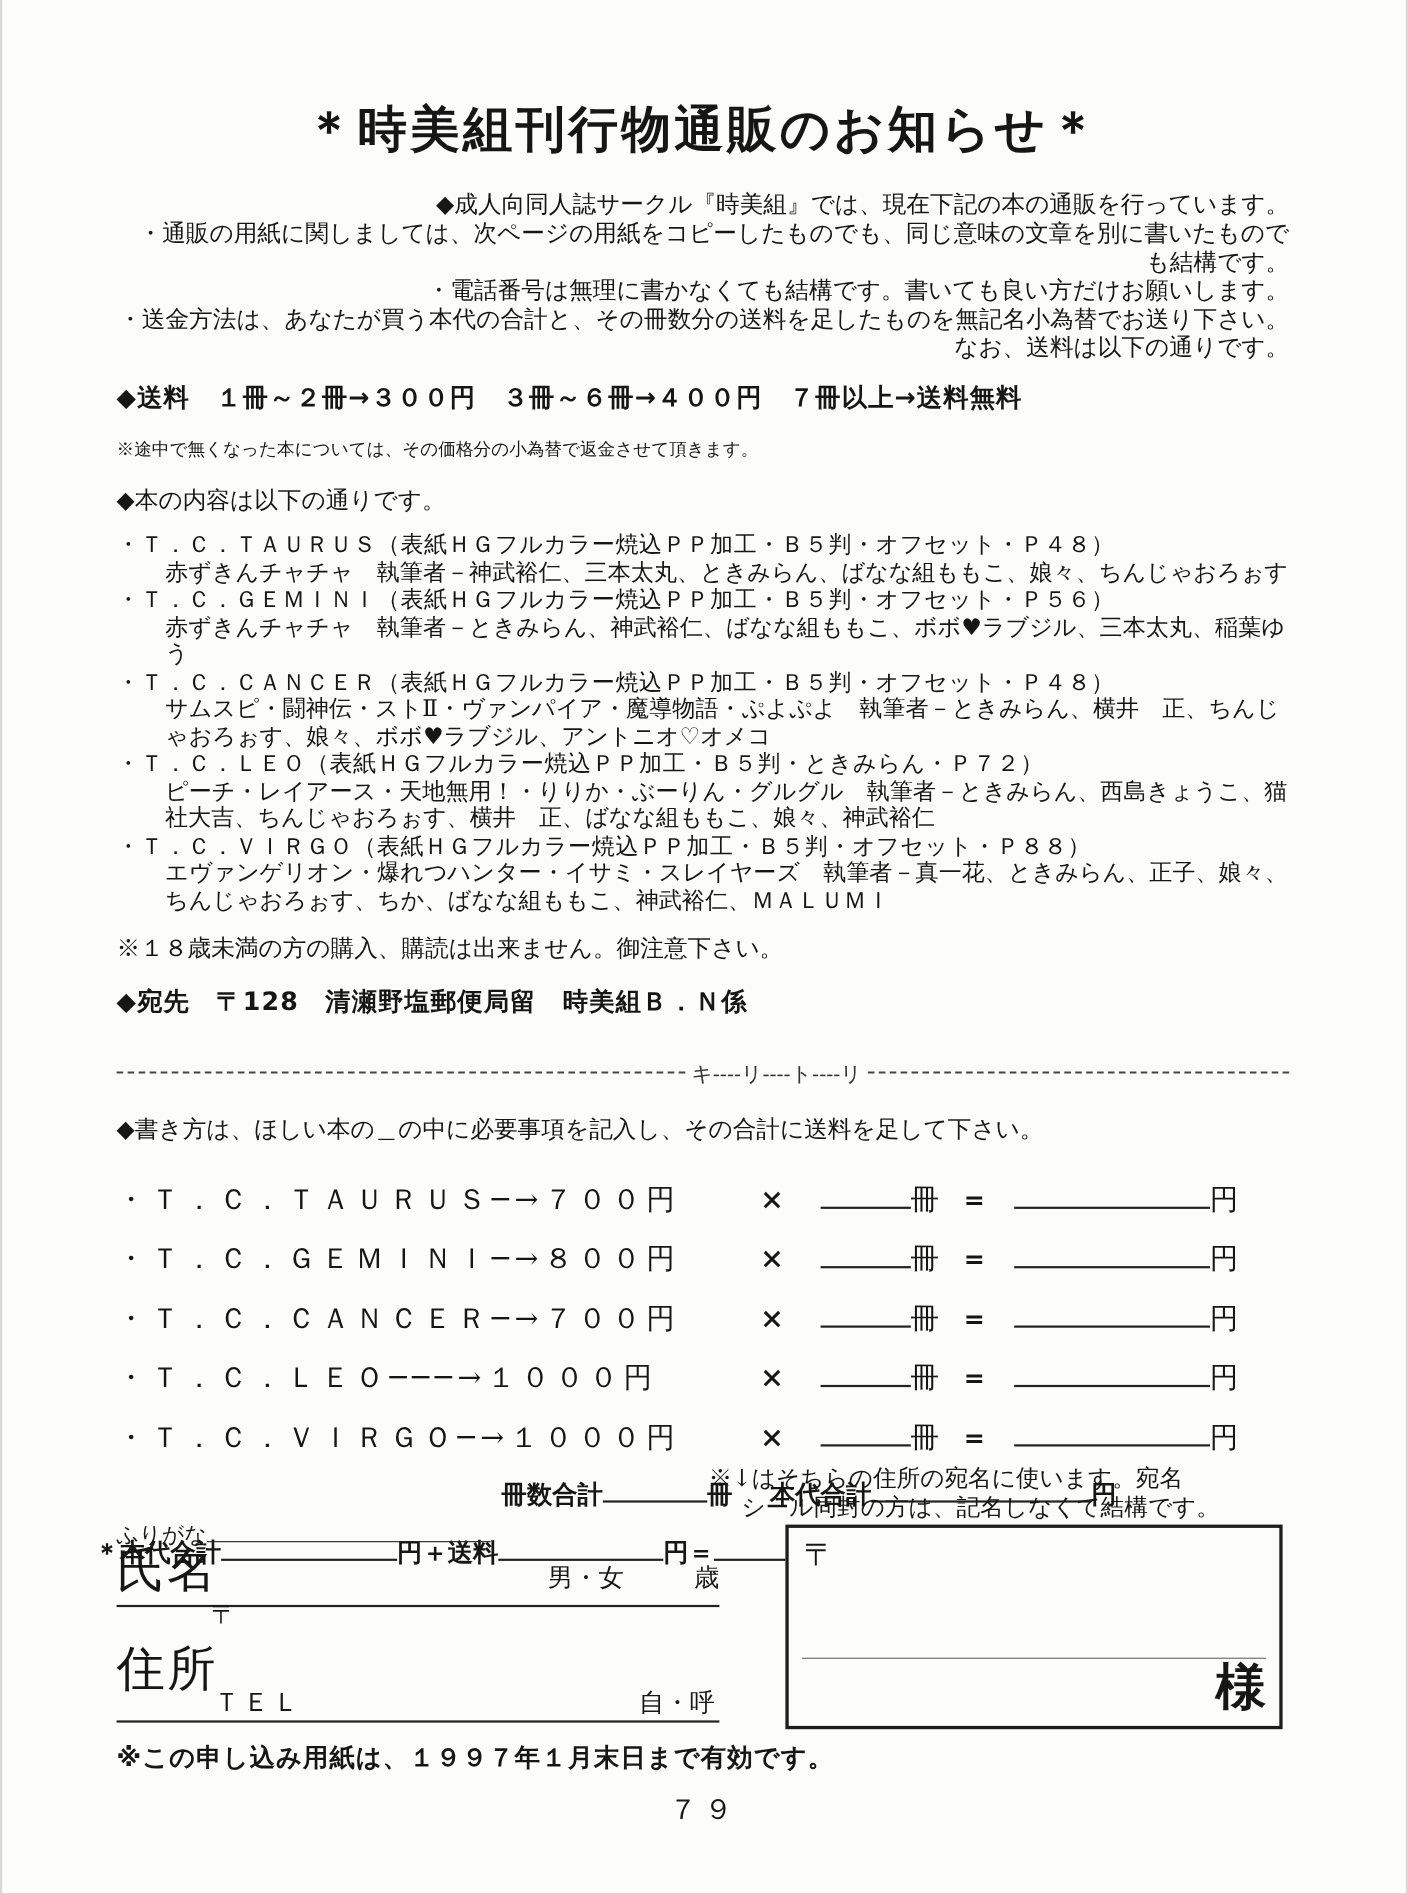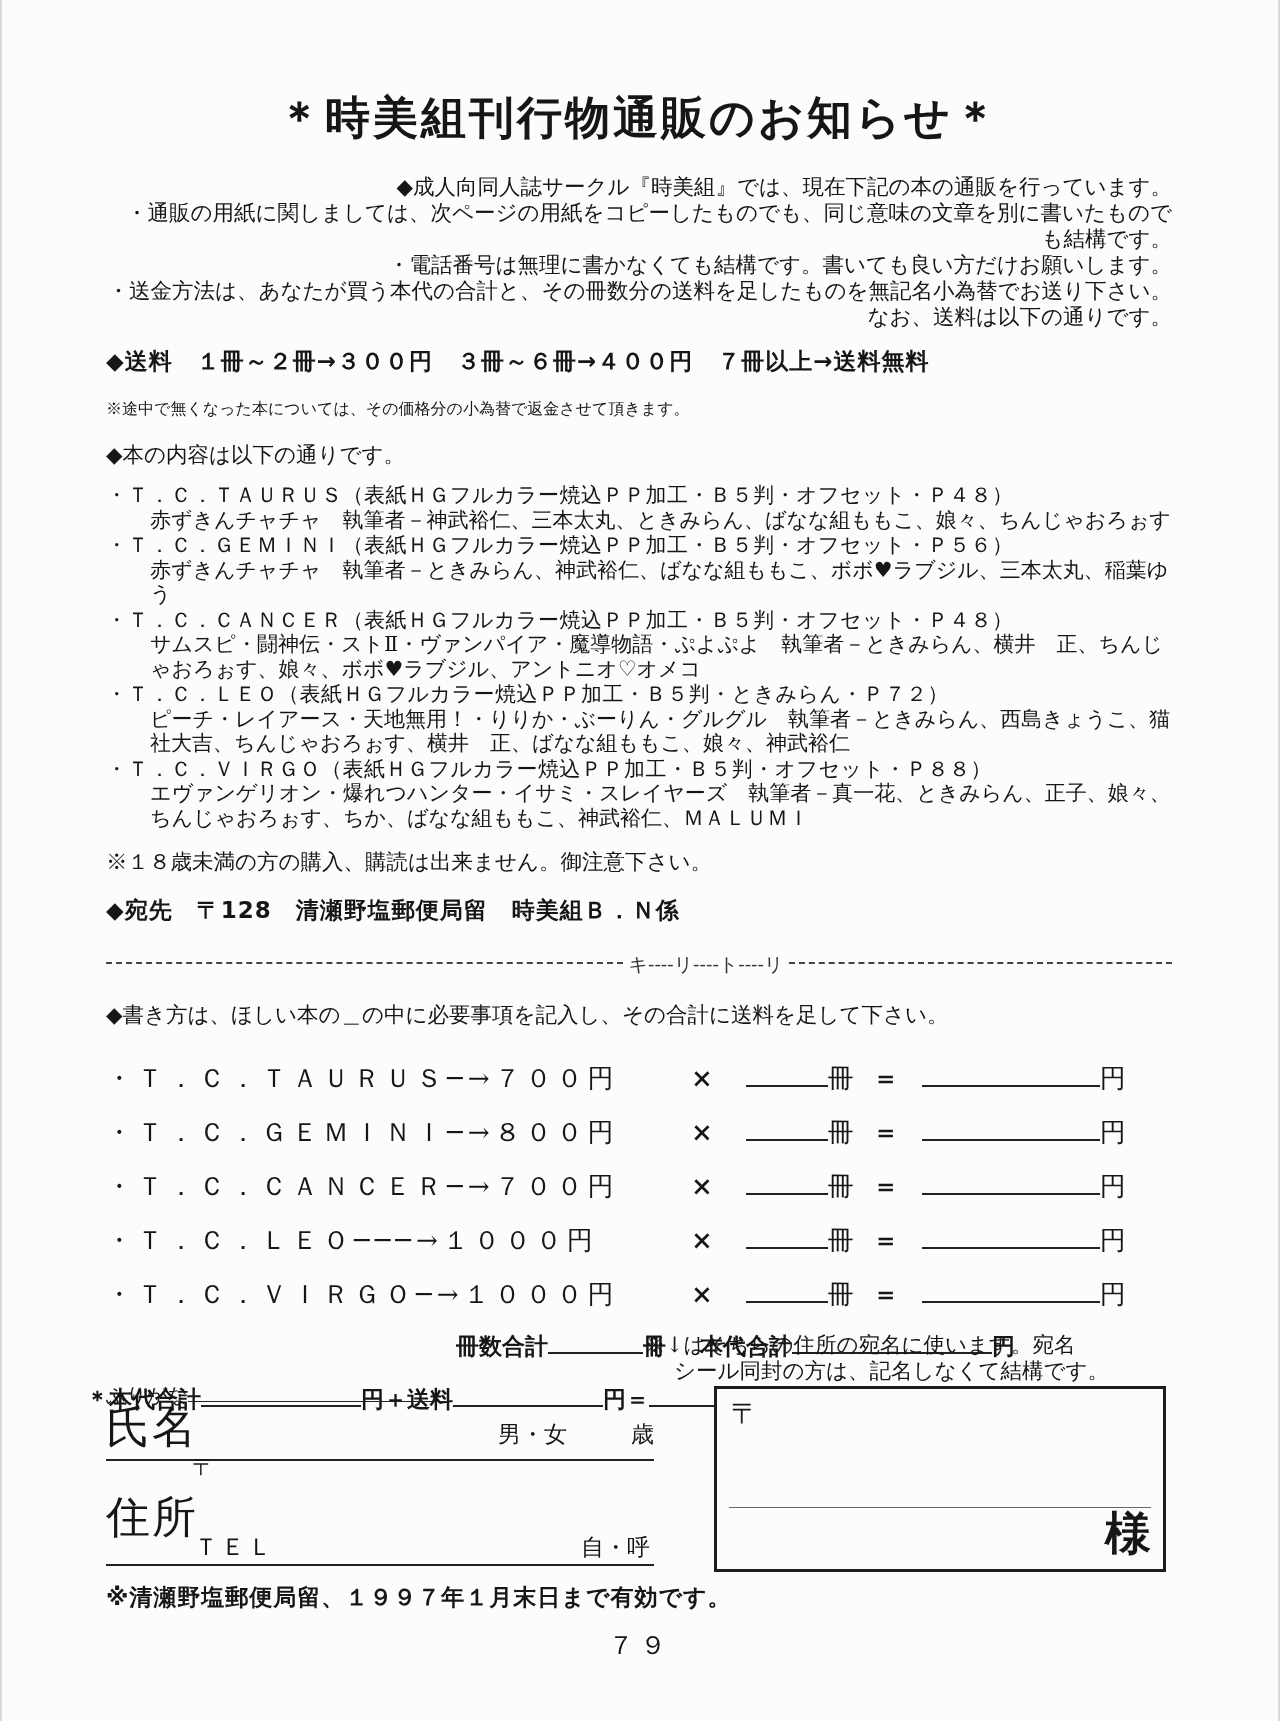--- a/index.html
+++ b/index.html
@@ -33,21 +33,21 @@
   .catalog-heading { margin-top:20px; font-size:21.5px; }
 
   .books { margin-top:14px; font-size:21px; line-height:24.5px; }
   .book { margin-bottom:1px; }
   .book-title { letter-spacing:0.5px; }
   .book-detail { padding-left:44px; }
 
   .age-note { margin-top:17px; font-size:21.5px; }
   .addressee-line { margin-top:19px; font-size:23px; letter-spacing:1px; }
 
-  .cut-line { margin-top:24px; display:flex; align-items:center; }
+  .cut-line { margin-top:36px; display:flex; align-items:center; }
   .cut-line .dash { flex:1; border-bottom:2px dashed #444; height:0; }
   .cut-line .dash.left { flex:1.35; }
   .cut-line .cut-label { padding:0 6px; font-size:19px; color:#333; white-space:nowrap; transform:translateY(2px); }
 
   .howto-heading { margin-top:24px; font-size:21.5px; }
 
   .order-rows { margin-top:32px; }
   .order-row { font-size:26px; letter-spacing:5px; margin-bottom:19px; white-space:nowrap; }
   .order-label { display:inline-block; min-width:585px; }
   .mult { display:inline-block; margin-right:28px; font-weight:700; }
@@ -204,16 +204,16 @@
     <span class="tel-label">ＴＥＬ</span>
     <span class="tel-type">自・呼</span>
   </div>
 
   <div class="abs address-box">
     <span class="box-postal">〒</span>
     <span class="box-line"></span>
     <span class="honorific">様</span>
   </div>
 
-  <div class="abs validity-note gothic">※清瀬野塩郵便局留、１９９７年１月末日まで有効です。</div>
+  <div class="abs validity-note gothic">※この申し込み用紙は、１９９７年１月末日まで有効です。</div>
 
   <div class="abs page-number">７９</div>
 </div>
 
 </body></html>

